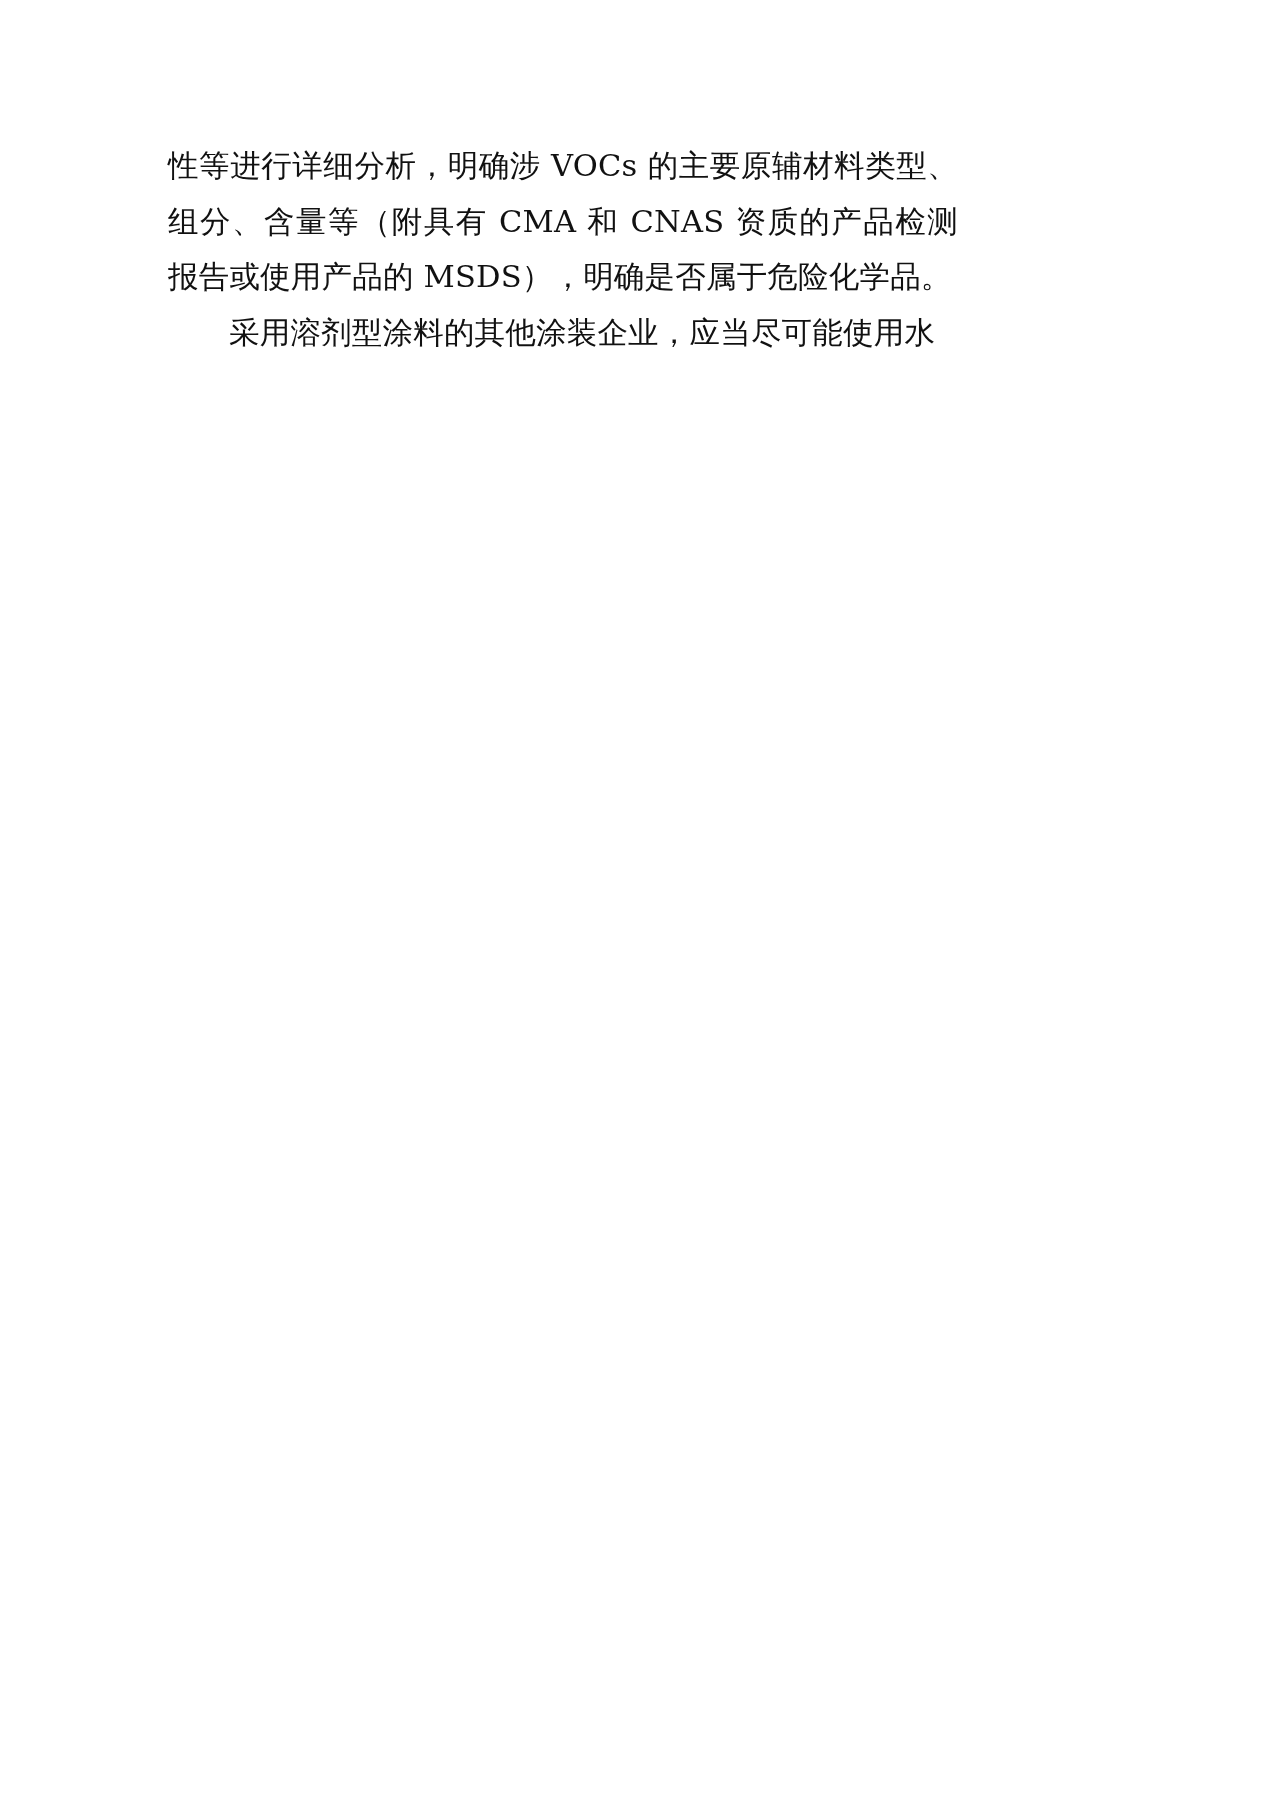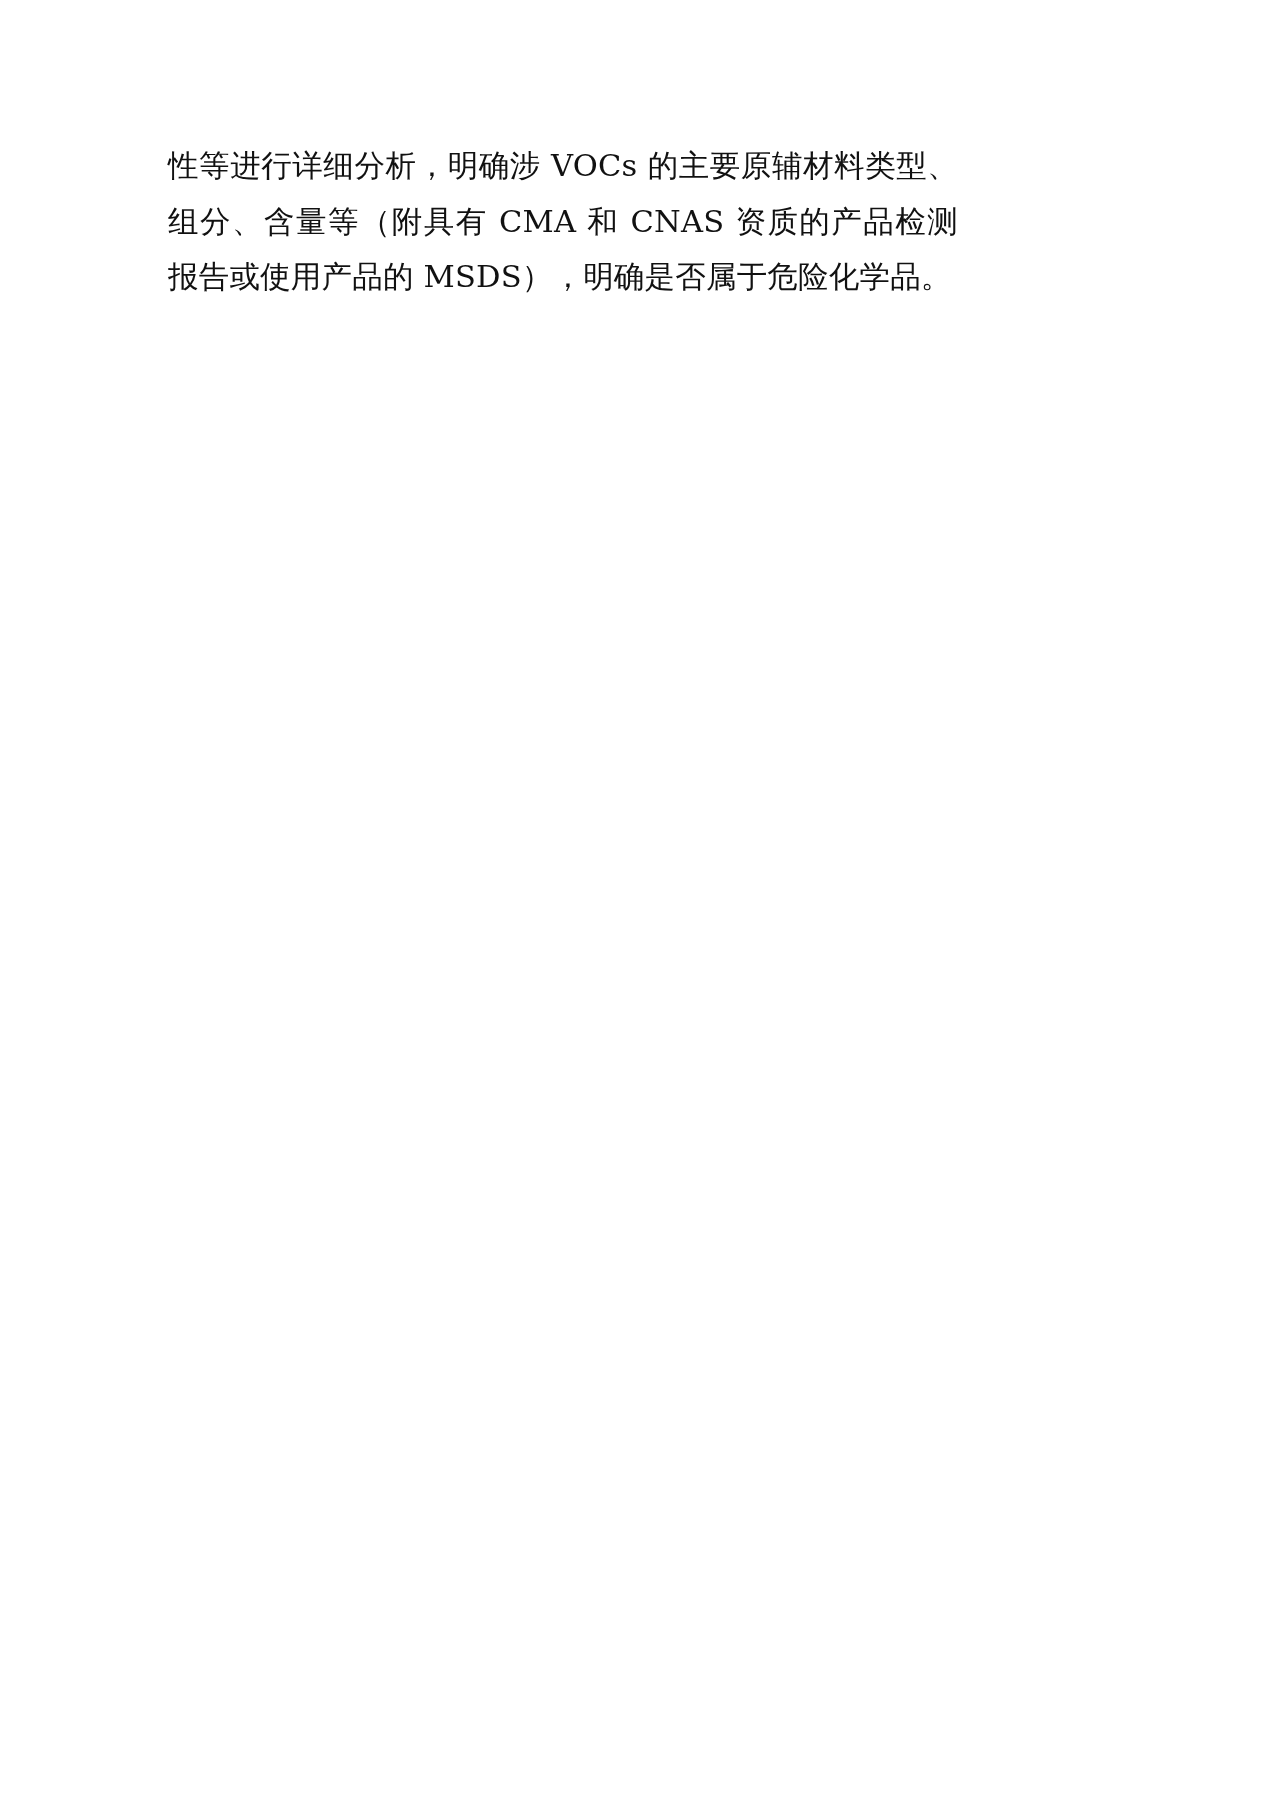--- a/index.html
+++ b/index.html
@@ -50,15 +50,16 @@
 
 <div class="page">
   <div class="content">
 
     <p class="para">性等进行详细分析，明确涉 VOCs 的主要原辅材料类型、组分、含量等（附具有 CMA 和 CNAS 资质的产品检测报告或使用产品的 MSDS），明确是否属于危险化学品。</p>
 
 
 
 
 
+    <p class="para indent">采用溶剂型涂料的其他涂装企业，应当尽可能使用水</p>
 
   </div>
 </div>
 
 </body></html>

